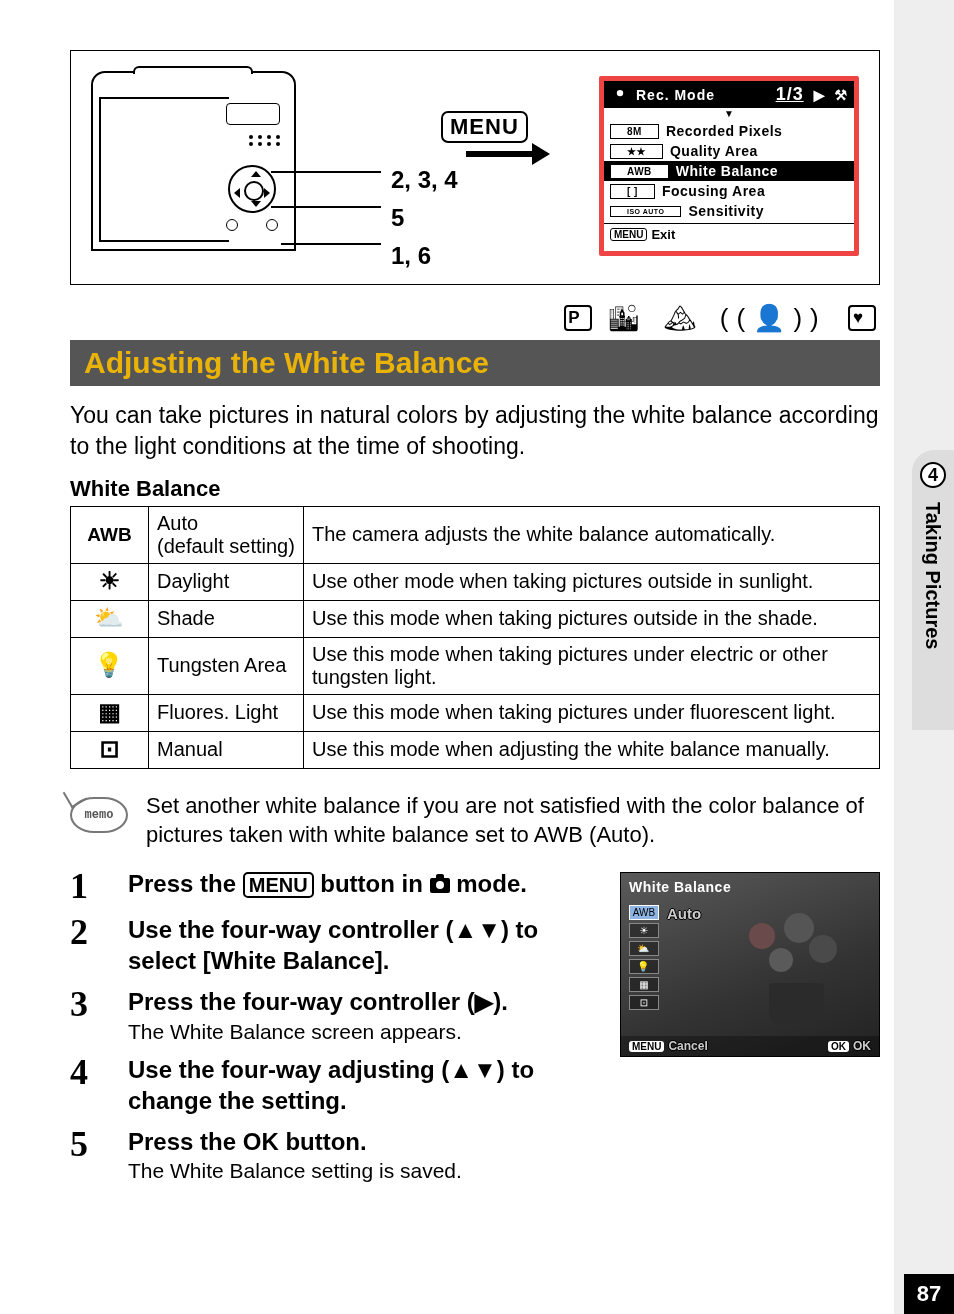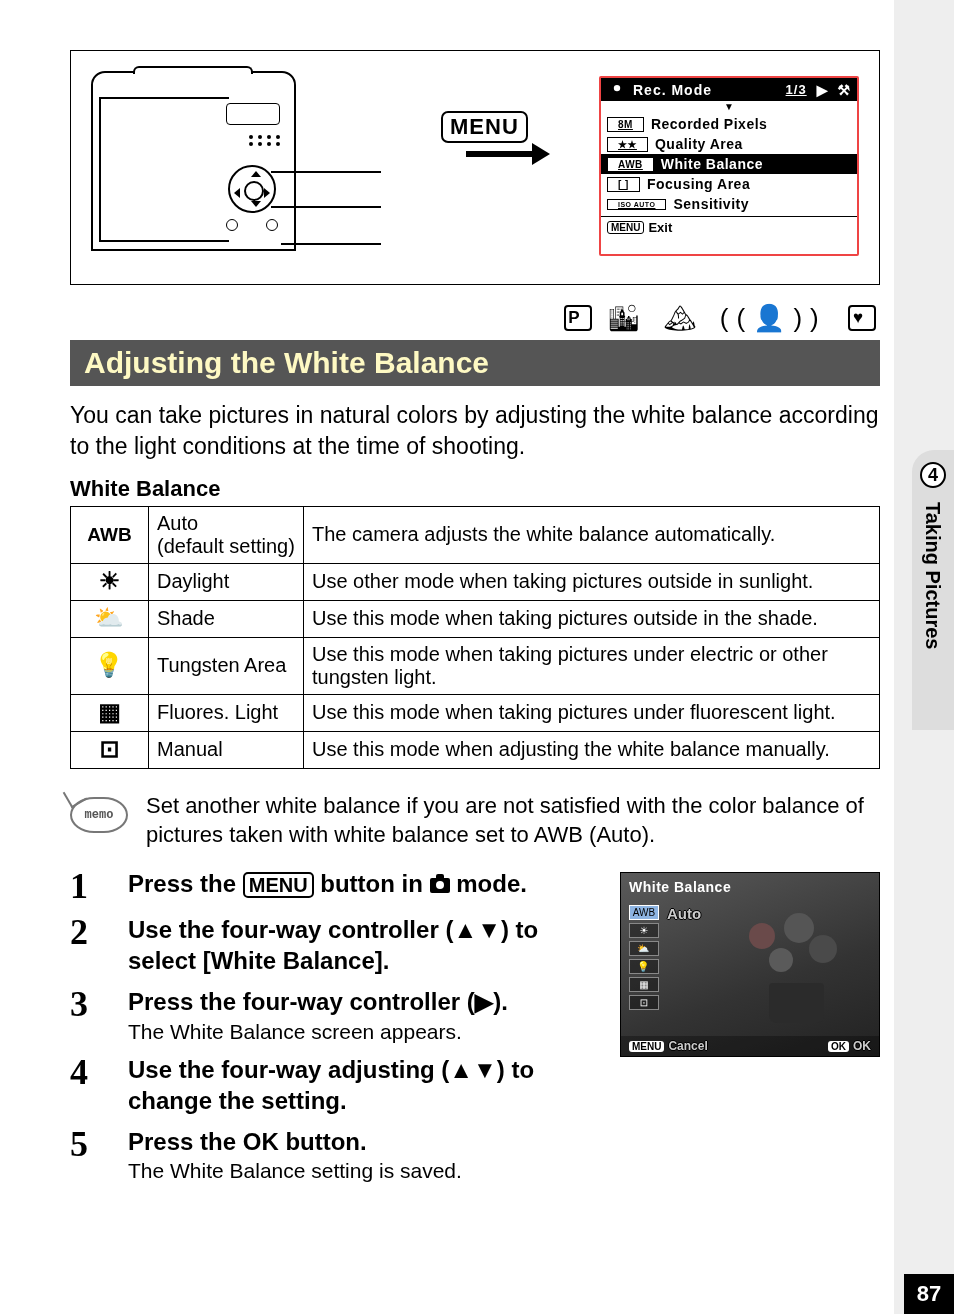--- a/index.html
+++ b/index.html
@@ -69,47 +69,47 @@
   .arrow-right {
     position:absolute; left:395px; top:100px; width:70px; height:6px; background:#000;
   }
   .arrow-right::after{
     content:""; position:absolute; right:-14px; top:-8px;
     border-top:11px solid transparent; border-bottom:11px solid transparent; border-left:18px solid #000;
   }
   
   .rec-screen {
     position:absolute; right:20px; top:25px; width:260px; height:180px;
-    border:2px solid #ef4444; border-radius:2px; background:#fff;
+    border:5px solid #ef4444; border-radius:2px; background:#fff;
   }
   .rec-title{
     background:#000; color:#fff; font-size:14px; font-weight:bold; padding:3px 6px;
     display:flex; align-items:center; gap:6px; letter-spacing:1px;
   }
-  .rec-title .page-ind{margin-left:auto; font-size:13px;text-decoration:underline;}
+  .rec-title .page-ind{margin-left:auto; font-size:18px;text-decoration:underline;}
   .rec-rows { padding:2px 0; }
   .rec-row{
     display:flex; align-items:center; gap:7px; padding:2px 6px; font-size:14px; font-weight:bold; letter-spacing:.5px;
   }
   .rec-row .chip{
     min-width:30px; text-align:right; font-size:10px; font-weight:bold;
-    border:1.2px solid #000; padding:1px 10px; background:#fff; color:#000;text-decoration:underline;
+    border:1.2px solid #000; padding:1px 16px; background:#fff; color:#000;
   }
   .rec-row.sel{ background:#000; color:#fff; }
   .rec-row.sel .chip{ background:#fff; color:#000; }
   .rec-exit{ border-top:1.5px solid #000; padding:3px 6px; font-size:13px; font-weight:bold; display:flex; gap:4px; align-items:center;}
   .mini-menu-chip{border:1.5px solid #000; font-size:10px; padding:0 3px; border-radius:3px; font-weight:bold;}
 
   
   .mode-row { text-align:right; font-size:26px; letter-spacing:8px; margin-bottom:6px; padding-right:4px;}
   .mode-box{ display:inline-flex; border:2px solid #000; border-radius:4px; width:28px; height:26px; align-items:center; justify-content:center; font-size:17px; font-weight:bold; vertical-align:middle; margin-left:6px;}
 
   
   .heading-bar{
-    background:#555; color:#fef9c3; font-size:30px; font-weight:bold;
+    background:#555; color:#eab308; font-size:30px; font-weight:bold;
     padding:6px 14px; margin-bottom:14px;
   }
 
   .intro{ font-size:23px; line-height:1.35; margin-bottom:14px; }
 
   .table-caption{ font-weight:bold; font-size:22px; margin-bottom:4px; }
 
   table.wb {
     border-collapse:collapse; width:100%; font-size:20px;
   }
@@ -222,20 +222,25 @@
           <span class="tri-l"></span>
           <span class="tri-r"></span>
       </div>
       <div class="small-btn" style="right:56px; bottom:18px;"></div>
       <div class="small-btn" style="right:16px; bottom:18px;"></div>
     </div>
 
     <div class="callout-line" style="left:200px; top:120px; width:110px;"></div>
     <div class="callout-line" style="left:200px; top:155px; width:110px;"></div>
     <div class="callout-line" style="left:210px; top:192px; width:100px;"></div>
+    <div class="diagram-labels">
+      <div>2, 3, 4</div>
+      <div>5</div>
+      <div>1, 6</div>
+    </div>
     <div class="menu-chip">MENU</div>
     <div class="arrow-right"></div>
 
     <div class="rec-screen">
       <div class="rec-title">
         <span><span class="inline-cam" style="transform:scale(.8);"></span></span>
         <span>Rec. Mode</span>
         <span class="page-ind">1/3</span>
         <span style="margin-left:4px;">▶</span>
         <span style="margin-left:3px;">⚒</span>

